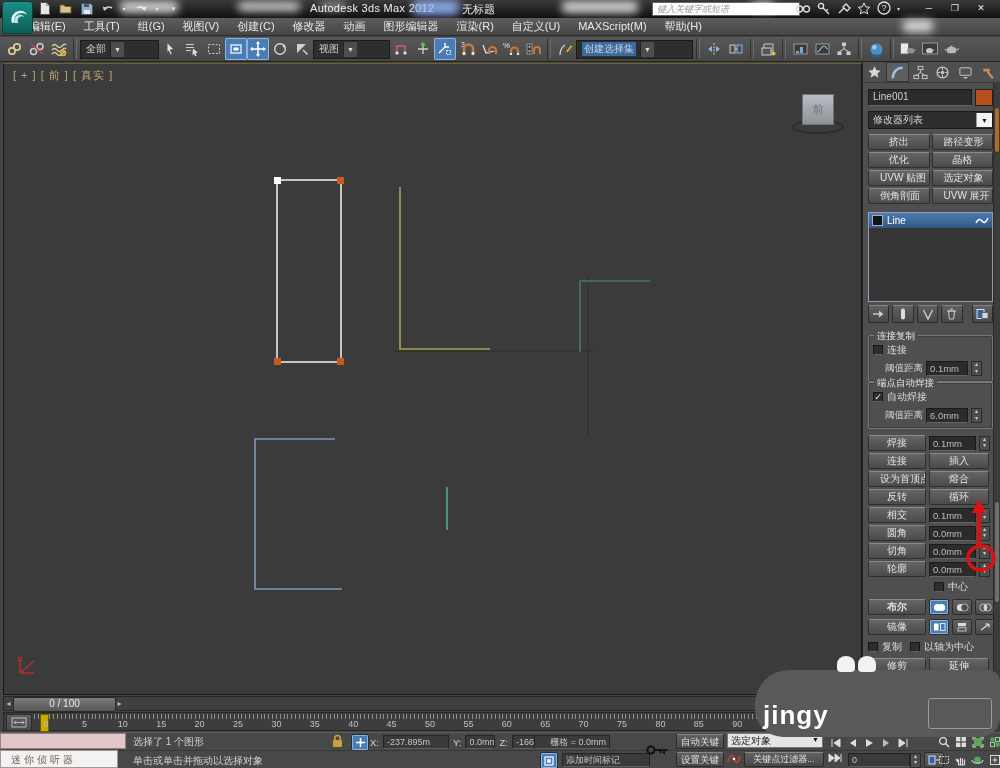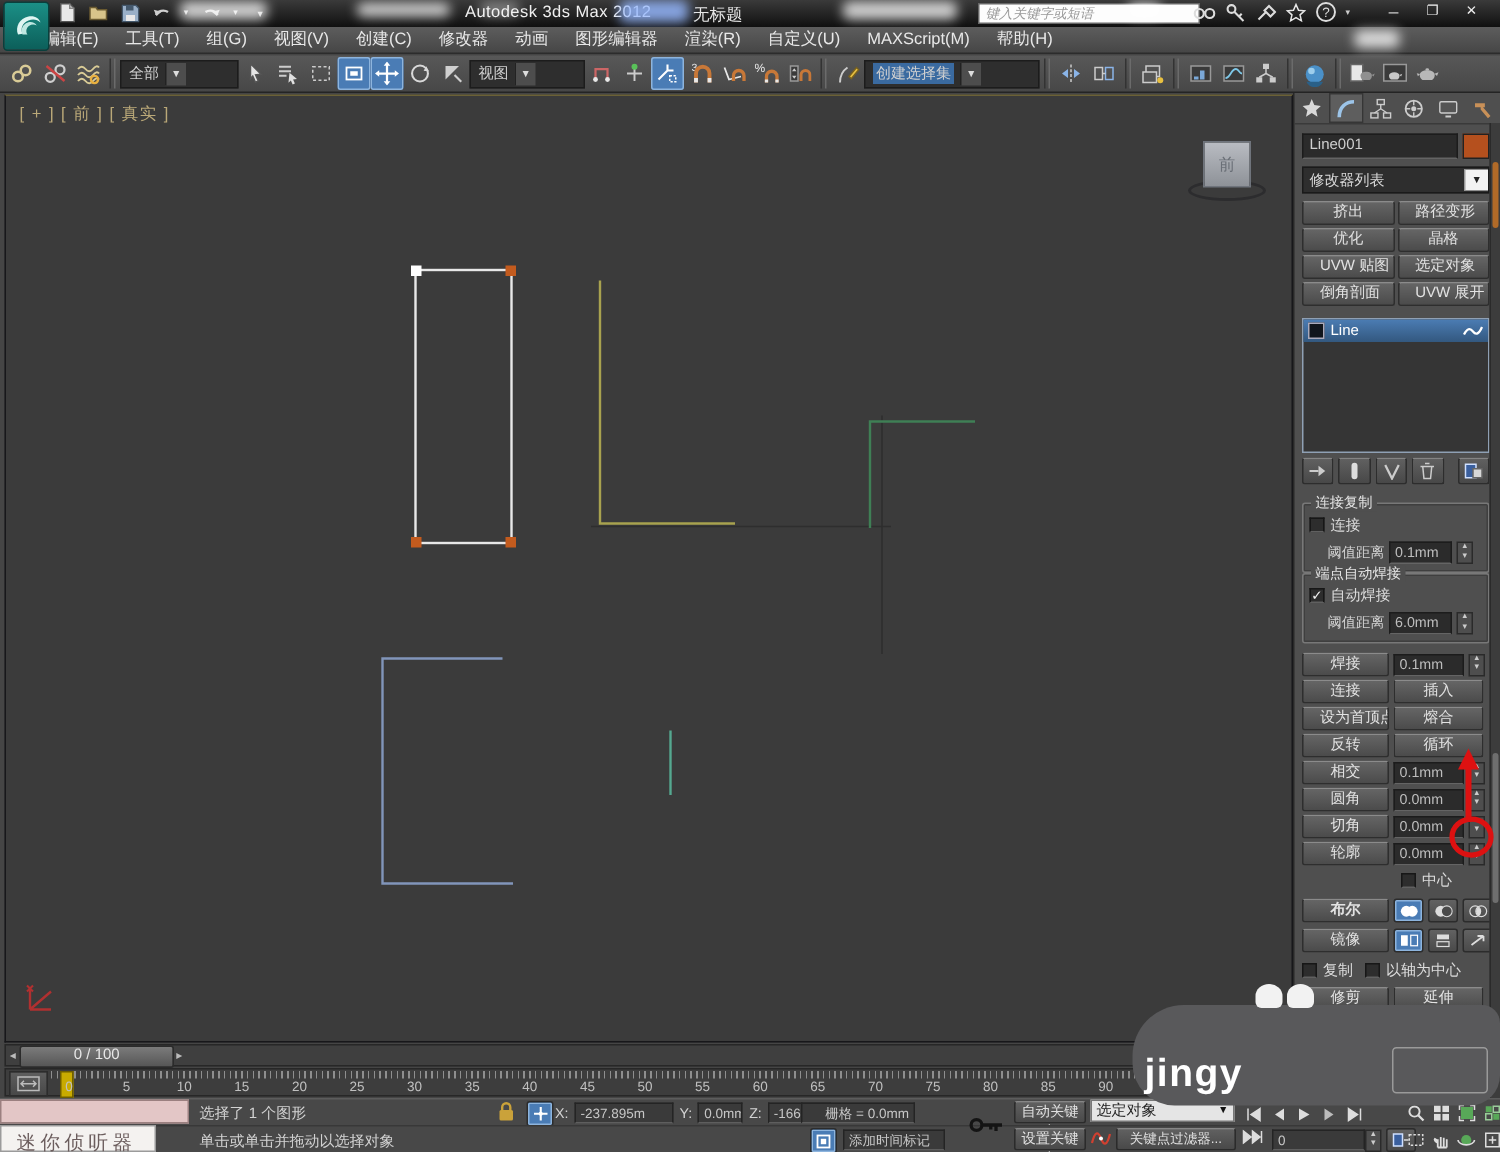--- a/index.html
+++ b/index.html
@@ -100,22 +100,22 @@
   .tb-btn{position:absolute;left:2px;top:1px;width:24px;height:15px;background:linear-gradient(#5e5e5e,#484848);
           border:1px solid #2c2c2c;display:flex;align-items:center;justify-content:center;}
   .ticks{position:absolute;left:30px;top:1px;width:765px;height:5px;
          background:repeating-linear-gradient(90deg,#8f8f8f 0 1px,transparent 1px 3.84px);}
   .ruler-num{position:absolute;top:6px;transform:translateX(-50%);font-size:9px;color:#c0c0c0;}
   .curframe{position:absolute;left:36px;top:1px;width:7px;height:16px;background:#c8ab00;border:1px solid #6e5e00;}
   
   .status1{position:absolute;left:0;top:732px;width:1000px;height:18px;background:#484848;border-top:1px solid #5c5c5c;}
   .status2{position:absolute;left:0;top:750px;width:1000px;height:18px;background:#484848;border-top:1px solid #383838;}
   .listener-pink{position:absolute;left:0;top:733px;width:126px;height:16px;background:#e3c6c6;border:1px solid #9b8080;box-sizing:border-box;}
-  .listener-white{position:absolute;left:0;top:750px;width:104px;height:18px;background:#f4f2f0;border:1px solid #9b9b9b;
-                  box-sizing:border-box;font-size:13px;color:#6b5d5d;letter-spacing:3px;padding:2px 0 0 10px;}
+  .listener-white{position:absolute;left:0;top:750px;width:118px;height:18px;background:#f4f2f0;border:1px solid #9b9b9b;
+                  box-sizing:border-box;font-size:10px;color:#6b5d5d;letter-spacing:3px;padding:2px 0 0 10px;}
   .slabel{font-size:9.5px;color:#d2d2d2;}
   .sfield{background:#3a3a3a;border:1px solid #242424;border-bottom-color:#5e5e5e;font-size:9px;color:#c6c6c6;
           height:14px;line-height:12px;padding:0 3px;box-sizing:border-box;white-space:nowrap;overflow:hidden;}
   .srow{position:absolute;display:flex;align-items:center;gap:4px;}
   .skey{position:absolute;left:645px;top:734px;width:26px;height:32px;display:flex;align-items:center;justify-content:center;}
   .sbtn{background:linear-gradient(#606060,#494949);border:1px solid #2b2b2b;border-top-color:#868686;border-radius:2px;
         color:#e0e0e0;font-size:10px;height:15px;line-height:13px;text-align:center;box-sizing:border-box;padding:0 4px;}
   .ddlight{background:#e5e5e5;color:#222;border:1px solid #777;height:15px;font-size:10px;line-height:13px;
            display:flex;align-items:center;box-sizing:border-box;padding:0 3px;}
   .ddlight .caret{margin-left:auto;font-size:7px;color:#111;}
@@ -847,21 +847,21 @@
       </span>
     <span class="srow" style="left:540px;top:1px;">
         <span class="mini on" style="width:16px;height:15px;">
           <svg width="10" height="10" viewBox="0 0 10 10">
             <rect x="1" y="1" width="8" height="8" fill="none" stroke="#fff" stroke-width="1.2"></rect>
             <rect x="3.2" y="3.2" width="3.6" height="3.6" fill="#fff"></rect>
           </svg>
         </span>
       </span>
     <span class="srow" style="left:562px;top:2px;">
-        <span class="sfield" style="width:68px;">添加时间标记</span>
+        <span class="sfield" style="width:88px;">添加时间标记</span>
       </span>
     <span class="srow" style="left:676px;top:1px;">
         <span class="sbtn" style="width:48px;font-size:9.5px;">设置关键点</span>
       </span>
     <span class="srow" style="left:727px;top:1px;">
         <svg width="14" height="13" viewBox="0 0 14 13">
           <path d="M1 10C3 2 5 2 7 7s4 5 6-3" fill="none" stroke="#d04030" stroke-width="1.5"></path>
           <circle cx="7" cy="7" r="1.3" fill="#fff"></circle>
         </svg>
       </span>

